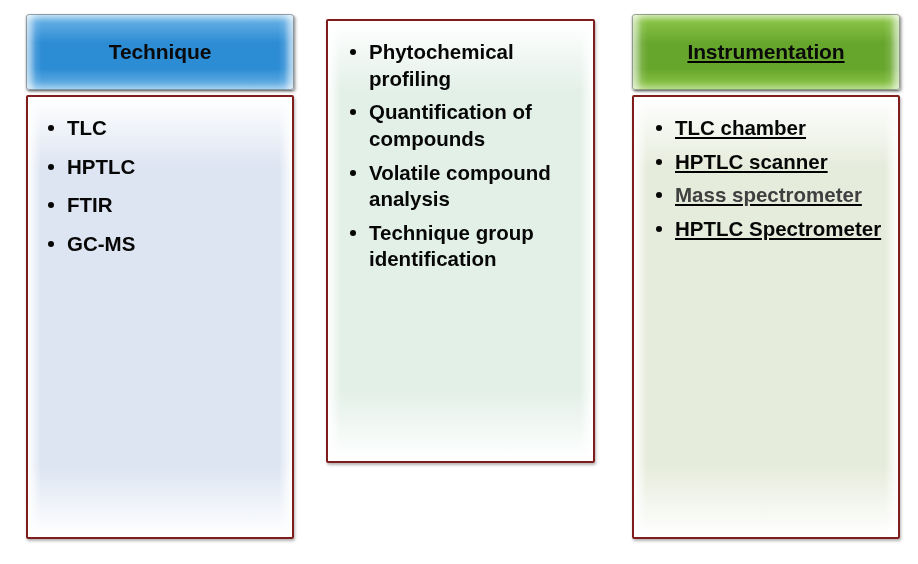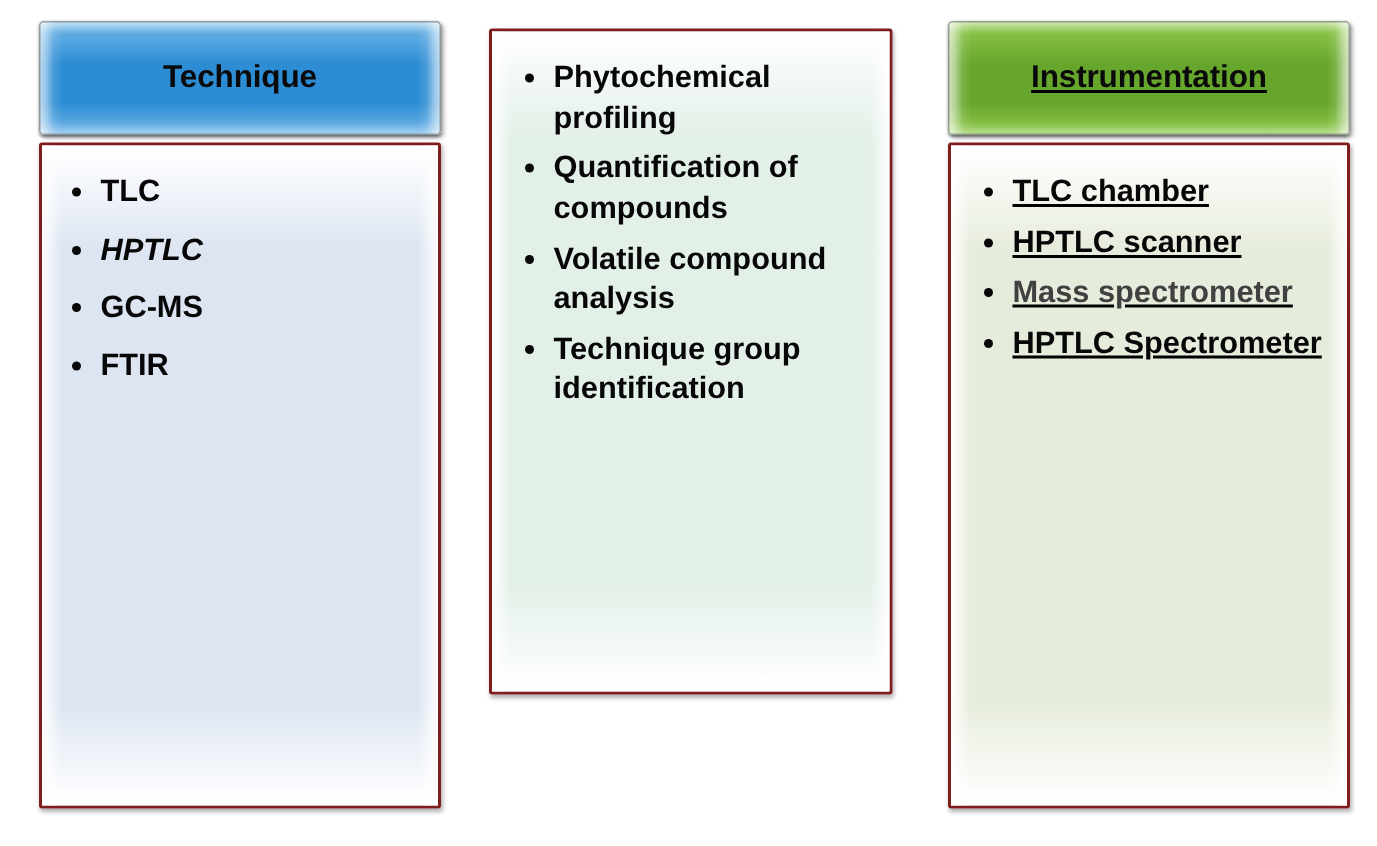--- a/index.html
+++ b/index.html
@@ -209,31 +209,31 @@
       <div class="fill" style="background: linear-gradient(rgb(255, 255, 255) 0%, rgb(221, 229, 242) 16%, rgb(221, 229, 242) 84%, rgb(255, 255, 255) 100%);"></div>
       <div class="b-t"></div>
       <div class="b-b"></div>
       <div class="b-l"></div>
       <div class="b-r"></div>
       <ul class="bullet-list">
         <li class="bullet-item" style="color: rgb(7, 7, 7);">
           <span class="dot" style="background: rgb(7, 7, 7);"></span>
           <span>TLC</span>
         </li>
-        <li class="bullet-item" style="color: rgb(7, 7, 7); font-style: italic;">
+        <li class="bullet-item" style="color: rgb(7, 7, 7);">
           <span class="dot" style="background: rgb(7, 7, 7);"></span>
           <span>HPTLC</span>
         </li>
         <li class="bullet-item" style="color: rgb(7, 7, 7);">
           <span class="dot" style="background: rgb(7, 7, 7);"></span>
+          <span>FTIR</span>
+        </li>
+        <li class="bullet-item" style="color: rgb(7, 7, 7);">
+          <span class="dot" style="background: rgb(7, 7, 7);"></span>
           <span>GC-MS</span>
-        </li>
-        <li class="bullet-item" style="color: rgb(7, 7, 7);">
-          <span class="dot" style="background: rgb(7, 7, 7);"></span>
-          <span>FTIR</span>
         </li>
       </ul>
     </div>
   </div>
 
   <div class="column" id="col-2">
     <div class="col-body">
       <div class="fill" style="background: linear-gradient(rgb(255, 255, 255) 0%, rgb(227, 240, 232) 16%, rgb(227, 240, 232) 84%, rgb(255, 255, 255) 100%);"></div>
       <div class="b-t"></div>
       <div class="b-b"></div>

